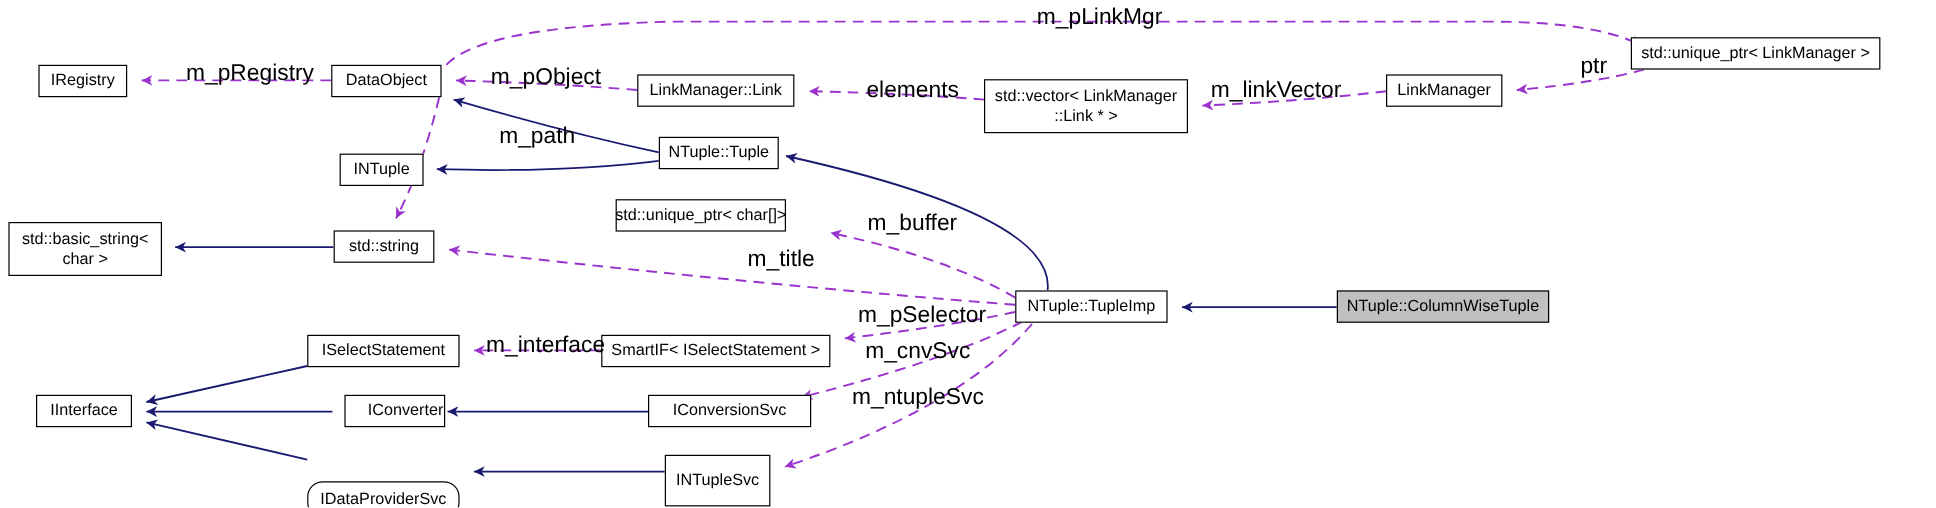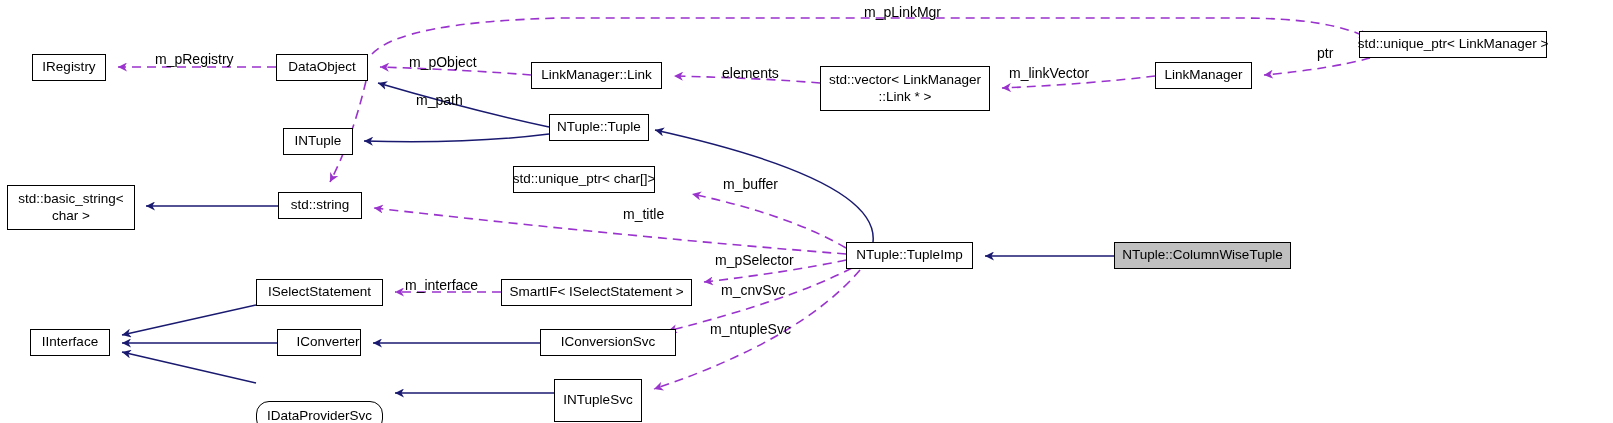--- a/index.html
+++ b/index.html
@@ -22,21 +22,21 @@
     display:flex;
     align-items:center;
     justify-content:center;
     text-align:center;
     white-space:pre;
     z-index:3;
   }
   .node.highlight{background:#c0c0c0;}
   .edgelabel{
     position:absolute;
-    font-size:14px;
+    font-size:19px;
     color:#000000;
     white-space:pre;
     z-index:4;
     background:transparent;
   }
 </style>
 </head>
 <body>
 
 <div id="canvas">
@@ -104,46 +104,46 @@
     </g>
   </svg>
 
   <div id="nodes">
       <div class="node" style="left: 32px; top: 54px; width: 74px; height: 27px;"><span>IRegistry</span></div>
       <div class="node" style="left: 276px; top: 54px; width: 92px; height: 27px;"><span>DataObject</span></div>
       <div class="node" style="left: 531px; top: 62px; width: 131px; height: 27px;"><span>LinkManager::Link</span></div>
       <div class="node" style="left: 820px; top: 66px; width: 170px; height: 45px;"><span>std::vector&lt; LinkManager
 ::Link * &gt;</span></div>
       <div class="node" style="left: 1155px; top: 62px; width: 97px; height: 27px;"><span>LinkManager</span></div>
-      <div class="node" style="left: 1359px; top: 31px; width: 188px; height: 27px; text-align: center;"><span>std::unique_ptr&lt; LinkManager &gt;</span></div>
+      <div class="node" style="left: 1359px; top: 31px; width: 208px; height: 27px; text-align: center;"><span>std::unique_ptr&lt; LinkManager &gt;</span></div>
       <div class="node" style="left: 283px; top: 128px; width: 70px; height: 27px;"><span>INTuple</span></div>
       <div class="node" style="left: 549px; top: 114px; width: 100px; height: 27px;"><span>NTuple::Tuple</span></div>
       <div class="node" style="left: 513px; top: 166px; width: 142px; height: 27px;"><span>std::unique_ptr&lt; char[]&gt;</span></div>
       <div class="node" style="left: 7px; top: 185px; width: 128px; height: 45px;"><span>std::basic_string&lt;
 char &gt;</span></div>
       <div class="node" style="left: 278px; top: 192px; width: 84px; height: 27px;"><span>std::string</span></div>
       <div class="node" style="left: 846px; top: 242px; width: 127px; height: 27px;"><span>NTuple::TupleImp</span></div>
       <div class="node highlight" style="left: 1114px; top: 242px; width: 177px; height: 27px;"><span>NTuple::ColumnWiseTuple</span></div>
       <div class="node" style="left: 256px; top: 279px; width: 127px; height: 27px;"><span>ISelectStatement</span></div>
       <div class="node" style="left: 501px; top: 279px; width: 191px; height: 27px;"><span>SmartIF&lt; ISelectStatement &gt;</span></div>
       <div class="node" style="left: 30px; top: 329px; width: 80px; height: 27px;"><span>IInterface</span></div>
-      <div class="node" style="left: 277px; top: 329px; width: 84px; height: 27px; padding-left: 18px;"><span>IConverter</span></div>
+      <div class="node" style="left: 287px; top: 329px; width: 84px; height: 27px; padding-left: 18px;"><span>IConverter</span></div>
       <div class="node" style="left: 540px; top: 329px; width: 136px; height: 27px;"><span>IConversionSvc</span></div>
       <div class="node" style="left: 256px; top: 401px; width: 127px; height: 31px; border-radius: 13px;"><span>IDataProviderSvc</span></div>
       <div class="node" style="left: 554px; top: 379px; width: 88px; height: 43px;"><span>INTupleSvc</span></div>
     </div>
 
   <div id="labels">
       <div class="edgelabel" style="left: 864px; top: 4px;">m_pLinkMgr</div>
       <div class="edgelabel" style="left: 155px; top: 51px;">m_pRegistry</div>
       <div class="edgelabel" style="left: 409px; top: 54px;">m_pObject</div>
       <div class="edgelabel" style="left: 722px; top: 65px;">elements</div>
       <div class="edgelabel" style="left: 1009px; top: 65px;">m_linkVector</div>
       <div class="edgelabel" style="left: 1317px; top: 45px;">ptr</div>
-      <div class="edgelabel" style="left: 416px; top: 92px; text-align: center;">m_path</div>
+      <div class="edgelabel" style="left: 416px; top: 103px; text-align: center;">m_path</div>
       <div class="edgelabel" style="left: 723px; top: 176px;">m_buffer</div>
       <div class="edgelabel" style="left: 575px; top: 206px; margin-left: 48px;">m_title</div>
       <div class="edgelabel" style="left: 715px; top: 252px;">m_pSelector</div>
       <div class="edgelabel" style="left: 721px; top: 282px;">m_cnvSvc</div>
       <div class="edgelabel" style="left: 405px; top: 277px;">m_interface</div>
       <div class="edgelabel" style="left: 710px; top: 321px;">m_ntupleSvc</div>
     </div>
 
 </div>
 

